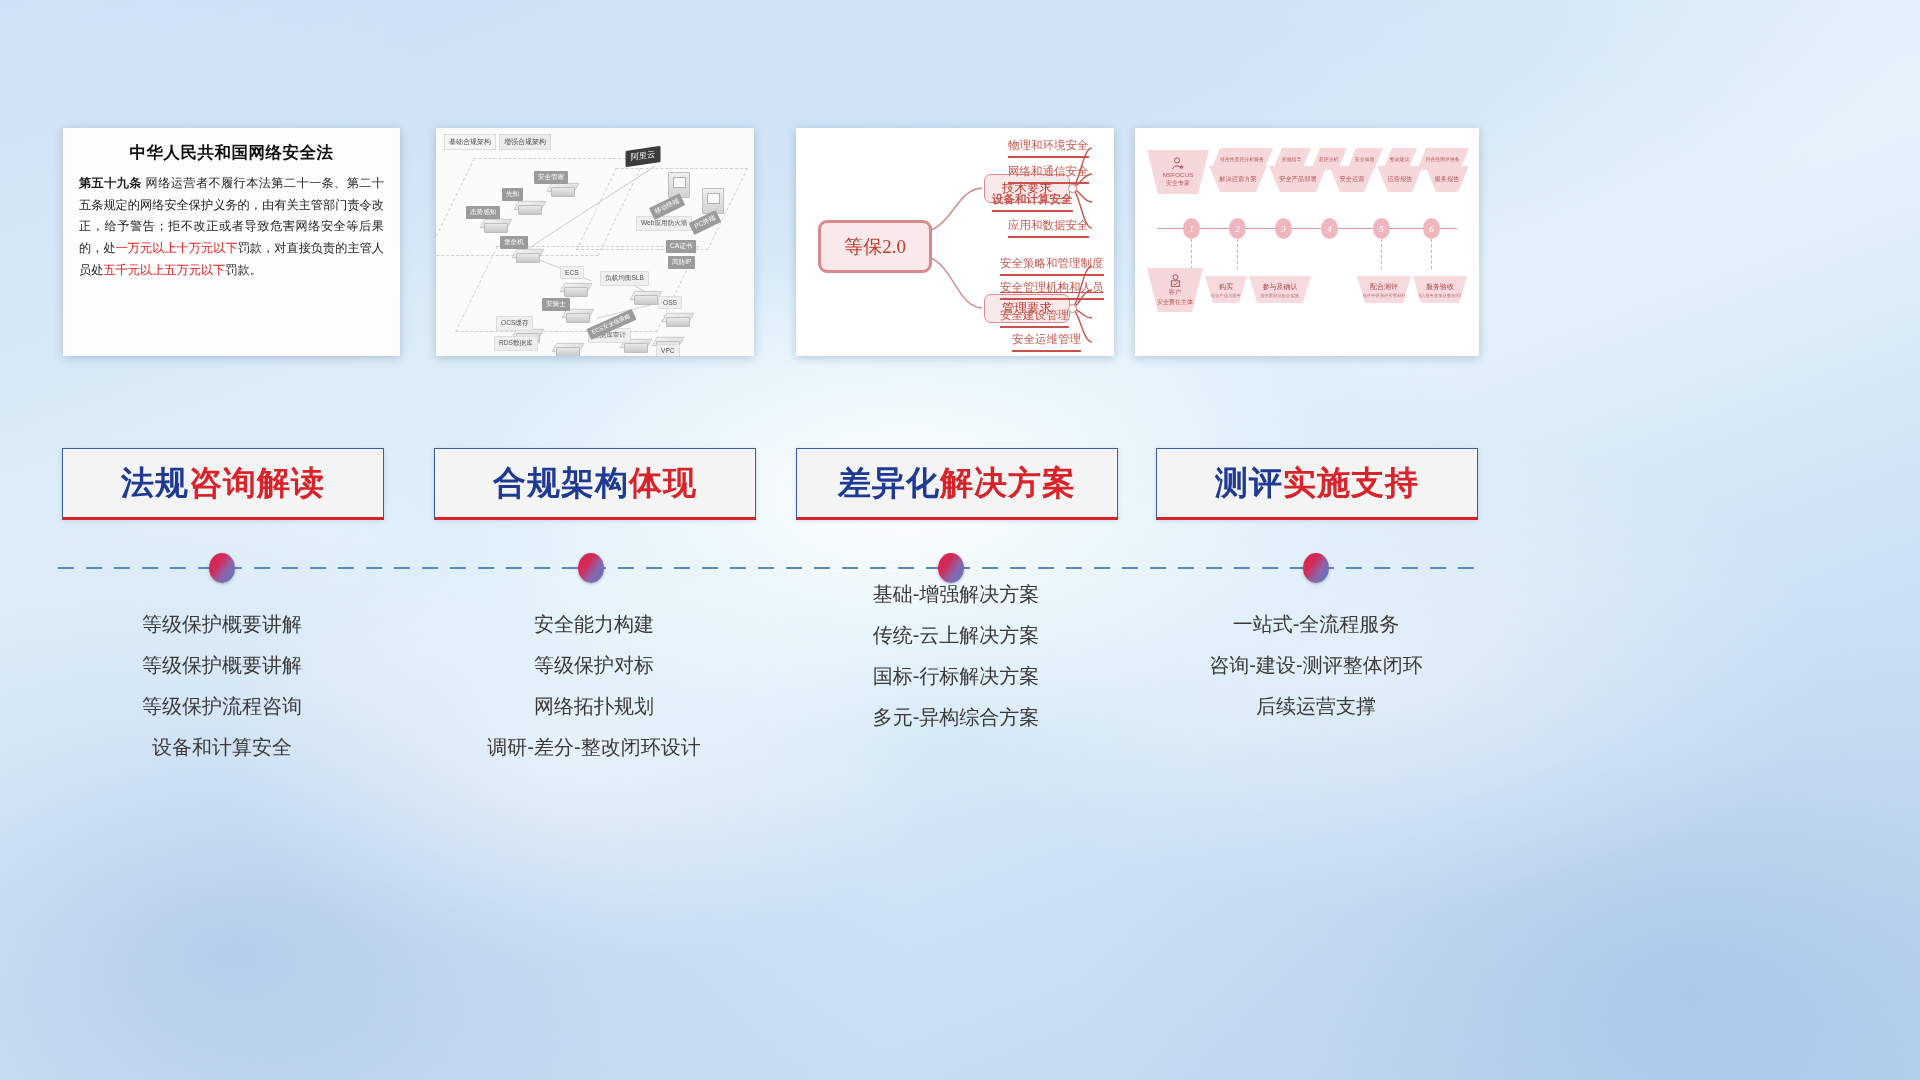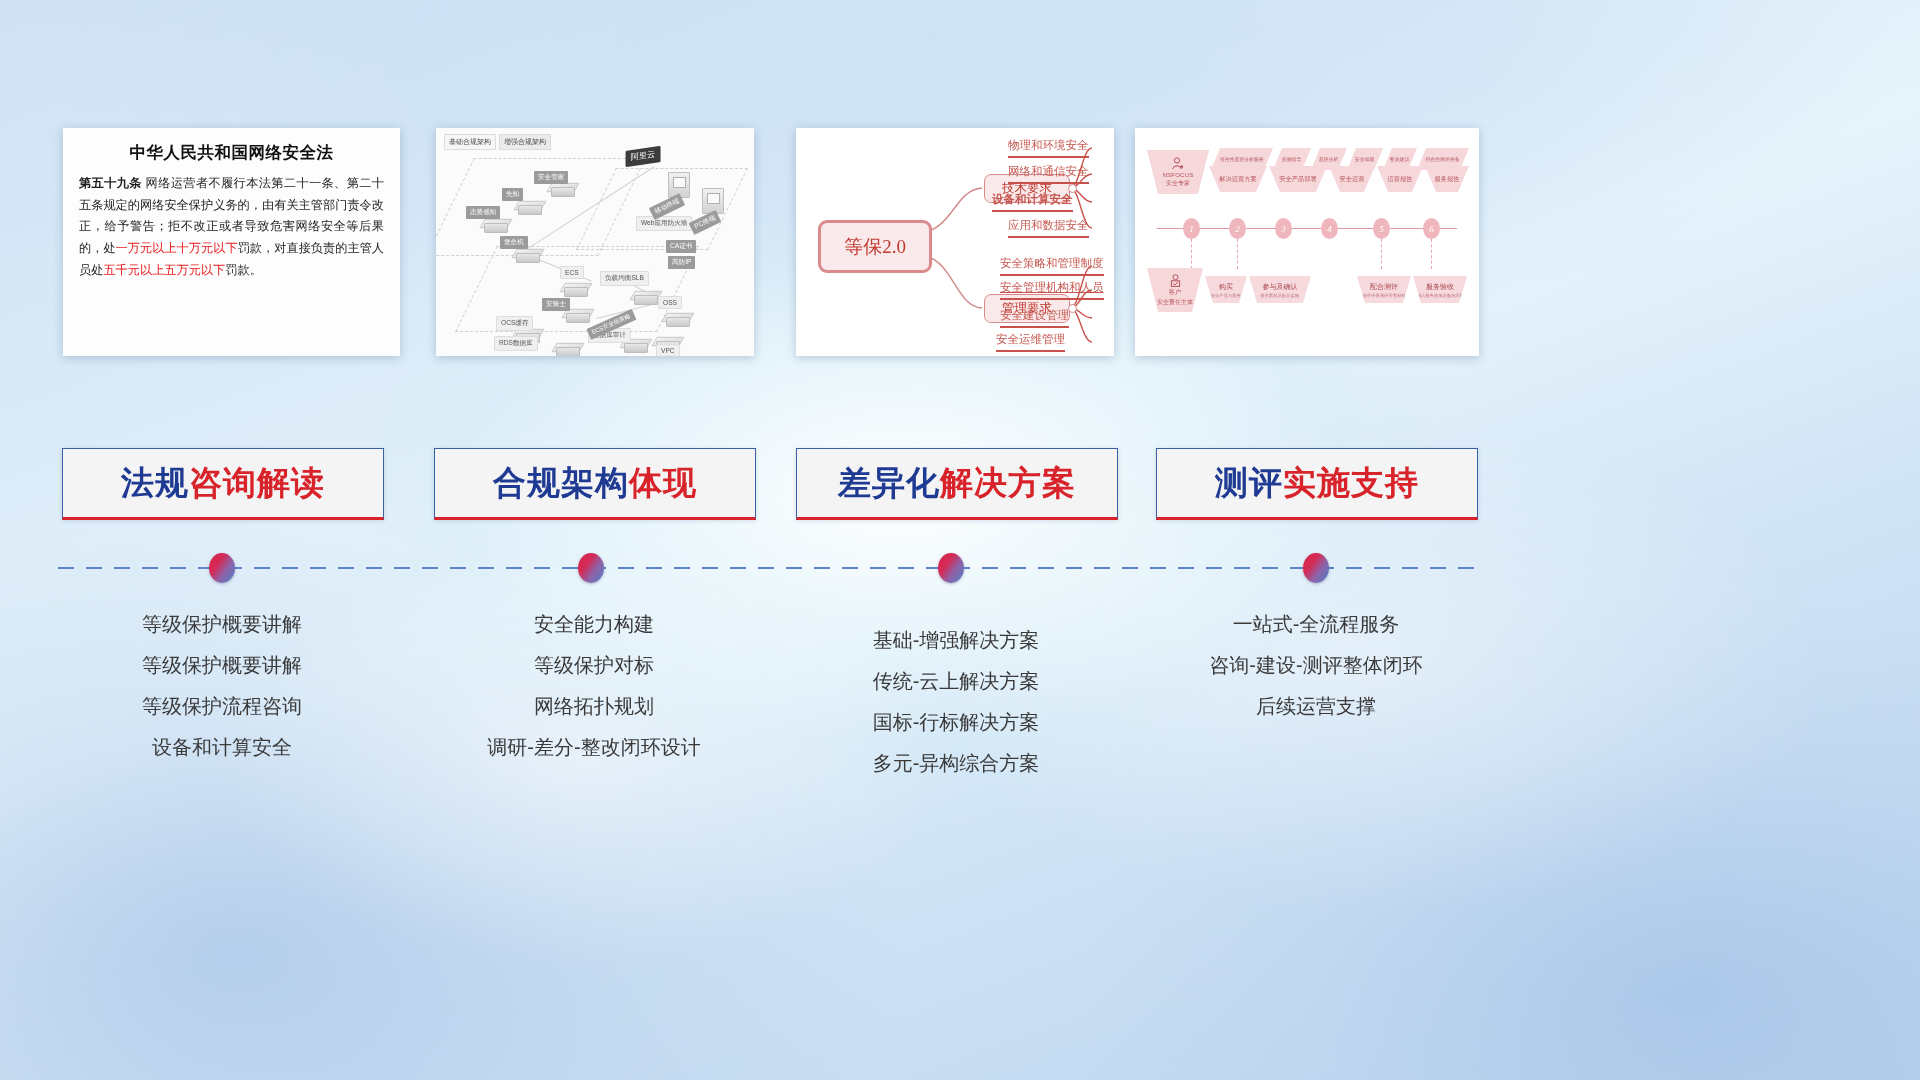--- a/index.html
+++ b/index.html
@@ -244,21 +244,21 @@
     <div class="mm-dot" style="left:272px;top:176px;"></div>
 
     <div class="mm-leaf" style="left:212px;top:10px;">物理和环境安全</div>
     <div class="mm-leaf" style="left:212px;top:36px;">网络和通信安全</div>
     <div class="mm-leaf" style="left:196px;top:64px;font-weight:bold;">设备和计算安全</div>
     <div class="mm-leaf" style="left:212px;top:90px;">应用和数据安全</div>
 
     <div class="mm-leaf" style="left:204px;top:128px;">安全策略和管理制度</div>
     <div class="mm-leaf" style="left:204px;top:152px;text-decoration:underline;">安全管理机构和人员</div>
     <div class="mm-leaf" style="left:204px;top:180px;">安全建设管理</div>
-    <div class="mm-leaf" style="left:200px;top:204px;">安全运维管理</div>
+    <div class="mm-leaf" style="left:216px;top:204px;">安全运维管理</div>
   </div>
 </div>
 
 <div class="card" style="left:1135px;top:128px;width:344px;height:228px;">
   <div class="ns card-inner">
 
     <div class="chev" style="left:12px;top:22px;width:62px;">
       <svg width="14" height="13" viewBox="0 0 14 13">
         <circle cx="6" cy="3.4" r="2.6" fill="none" stroke="#b4525a" stroke-width="1"></circle>
         <path d="M1.6 12 A4.6 4.6 0 0 1 10.4 12" fill="none" stroke="#b4525a" stroke-width="1"></path>
@@ -369,21 +369,21 @@
   <div class="it">等级保护概要讲解</div>
   <div class="it">等级保护流程咨询</div>
   <div class="it">设备和计算安全</div>
 </div>
 <div class="col" style="left:434px;top:614px;width:320px;">
   <div class="it">安全能力构建</div>
   <div class="it">等级保护对标</div>
   <div class="it">网络拓扑规划</div>
   <div class="it">调研-差分-整改闭环设计</div>
 </div>
-<div class="col" style="left:796px;top:630px;width:320px;">
+<div class="col" style="left:796px;top:584px;width:320px;">
   <div class="it">基础-增强解决方案</div>
   <div class="it">传统-云上解决方案</div>
   <div class="it">国标-行标解决方案</div>
   <div class="it">多元-异构综合方案</div>
 </div>
 <div class="col" style="left:1156px;top:614px;width:320px;">
   <div class="it">一站式-全流程服务</div>
   <div class="it">咨询-建设-测评整体闭环</div>
   <div class="it">后续运营支撑</div>
 </div>

